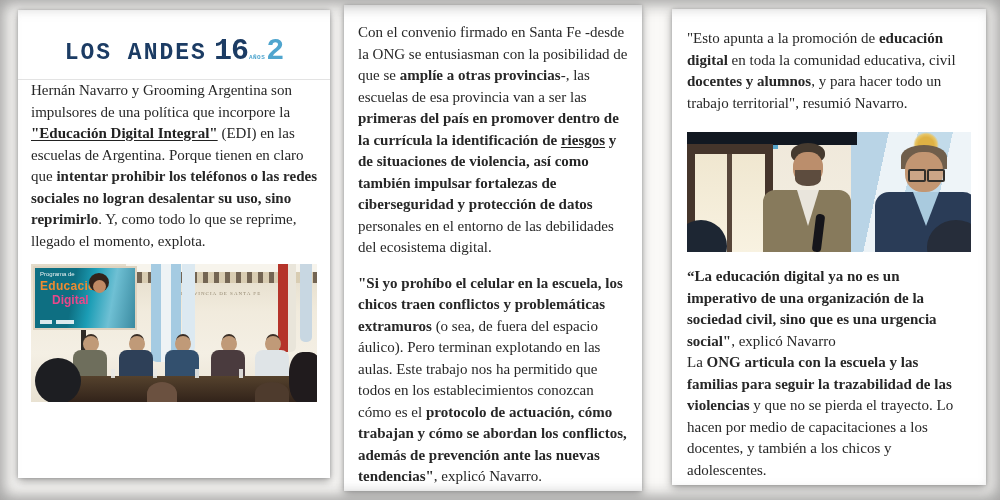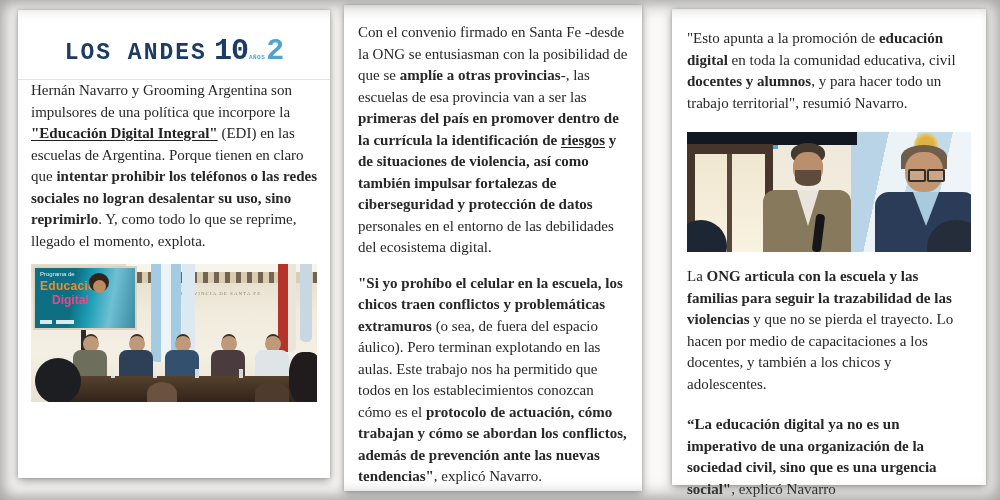--- a/index.html
+++ b/index.html
@@ -90,21 +90,21 @@
 
   .card-mid .para1{margin-bottom:14px;}
   .card-right .para2{margin-bottom:19px;}
 </style>
 </head>
 <body>
 
 <article class="card card-left">
   <div class="logo-row">
     <span class="logo-brand">LOS ANDES</span>
-    <span class="logo-num-dark">10</span>
+    <span class="logo-num-dark">16</span>
     <span class="logo-anos">AÑOS</span>
     <span class="logo-num-light">2</span>
   </div>
   <hr class="divider">
   <p class="body-text"><span class="s-r">Hernán Navarro y Grooming Argentina son impulsores de una política que incorpore la </span><span class="s-link">"Educación Digital Integral"</span><span class="s-r"> (EDI) en las escuelas de Argentina. Porque tienen en claro que </span><span class="s-b">intentar prohibir los teléfonos o las redes sociales no logran desalentar su uso, sino reprimirlo</span><span class="s-r">. Y, como todo lo que se reprime, llegado el momento, explota.</span></p>
 
   <div class="photo photo-press">
     <div class="pp-wall"></div>
     <div class="pp-cornice-top"></div>
     <div class="pp-cornice"></div>
@@ -175,17 +175,17 @@
     <div class="pm2-hair"></div>
     <div class="pm2-face"></div>
     <div class="pm2-glass-l"></div>
     <div class="pm2-glass-r"></div>
     <div class="pm2-blazer"></div>
     <div class="pm2-shirt"></div>
     <div class="pm-sil-l"></div>
     <div class="pm-sil-r"></div>
   </div>
 
+  <p class="body-text"><span class="s-b">“La educación digital ya no es un imperativo de una organización de la sociedad civil, sino que es una urgencia social"</span><span class="s-r">, explicó Navarro</span></p>
   <p class="body-text para2"><span class="s-r">La </span><span class="s-b">ONG articula con la escuela y las familias para seguir la trazabilidad de las violencias</span><span class="s-r"> y que no se pierda el trayecto. Lo hacen por medio de capacitaciones a los docentes, y también a los chicos y adolescentes.</span></p>
-  <p class="body-text"><span class="s-b">“La educación digital ya no es un imperativo de una organización de la sociedad civil, sino que es una urgencia social"</span><span class="s-r">, explicó Navarro</span></p>
 </article>
 
 <div class="vignette"></div>
 
 </body></html>

